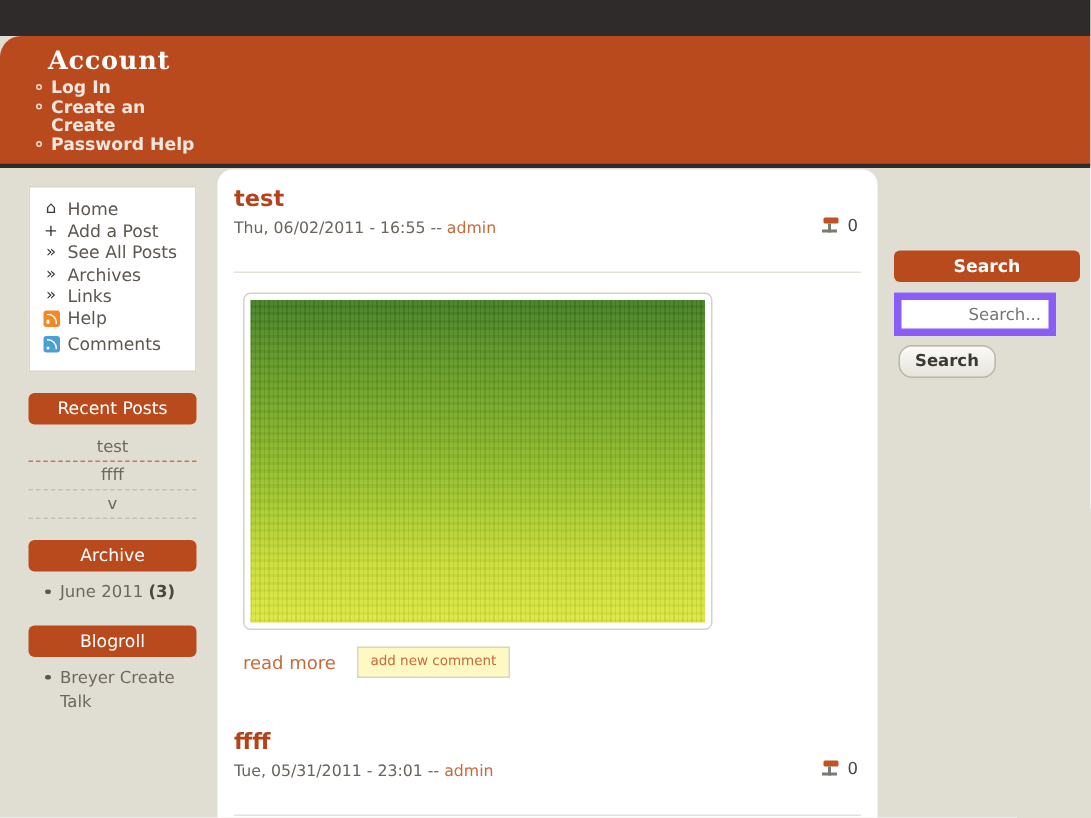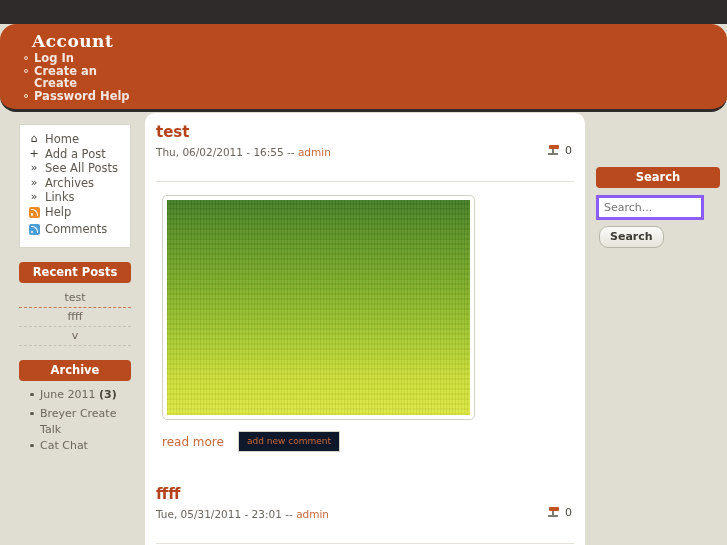--- a/index.html
+++ b/index.html
@@ -18,21 +18,20 @@
     position:absolute; left:0; top:0; width:727px; height:24px;
     background:#2e2b2a;
   }
 
   
   .header {
     position:absolute; left:0; top:24px; width:727px; height:88px;
     background:#b94a1e;
     border-top-left-radius:14px;
     border-bottom:3px solid #2e2b2a;
-    border-radius:16px;
   }
   .site-title {
     position:absolute; left:32px; top:7px;
     font-family:"DejaVu Serif", serif;
     font-weight:bold; font-size:17px; color:#ffffff;
     letter-spacing:0.5px;
   }
   .account-nav {
     position:absolute; left:20px; top:28px;
     margin:0; padding:0 0 0 14px;
@@ -88,21 +87,21 @@
     content:""; position:absolute; left:2px; bottom:2px;
     width:6px; height:6px; border:1.5px solid #fff;
     border-left:none; border-bottom:none;
     border-top-right-radius:0; border-radius:0 6px 0 0;
   }
 
   .block-title {
     margin:14px 14px 6px 19px;
     background:#b94a1e;
     border-radius:4px;
-    color:#ffffff; font-weight:bold; font-size:11.5px;
+    color:#ffffff; font-weight:normal; font-size:11.5px;
     text-align:center; padding:3px 0 4px 0;
     font-family:"DejaVu Sans", sans-serif;
   }
 
   .recent-list { margin:0 14px 0 19px; padding:0; list-style:none; }
   .recent-list li {
     text-align:center; font-size:11px; color:#6e675d;
     padding:2px 0 3px 0;
     border-bottom:1px dashed #c3c0b4;
   }
@@ -181,21 +180,21 @@
 
   .node-links {
     display:flex; align-items:center; gap:14px;
     margin:11px 0 0 6px;
   }
   .read-more {
     font-size:12px; color:#c8693a; text-decoration:none;
   }
   .add-comment {
     display:inline-block;
-    background:#0f172a;
+    background:#fef9c3;
     border:1px solid #d7d4c9;
     color:#c8693a;
     font-size:9px;
     padding:4px 8px 5px 8px;
   }
 
   .node2 { margin-top:27px; }
   .black-box {
     margin:12px 0 0 6px;
     width:419px; height:40px;
@@ -211,21 +210,22 @@
     background:#b94a1e; border-radius:4px;
     color:#ffffff; font-weight:bold; font-size:11.5px;
     text-align:center; padding:3px 0 4px 0;
   }
   .search-input {
     display:block; width:108px; margin:7px 0 0 0;
     font-family:"DejaVu Sans", sans-serif;
     font-size:11px; color:#8a857c;
     padding:3px 5px;
     background:#ffffff;
-    border:3px solid #8b5cf6;
+    border:5px solid #8b5cf6;
+    text-align:right;
   }
   .search-btn {
     margin:6px 0 0 3px;
     font-family:"DejaVu Sans", sans-serif;
     font-weight:bold; font-size:11px; color:#3d3a34;
     background:linear-gradient(180deg,#fbfbf9 0%, #e6e3da 100%);
     border:1px solid #b9b6ab;
     border-radius:9px;
     padding:3px 10px 4px 10px;
     cursor:pointer;
@@ -299,23 +299,23 @@
     </ul>
 
     <div class="block-title">Archive</div>
     <ul class="bullet-list">
       <li>
         <span>June 2011</span>
         <span class="count">(3)</span>
       </li>
     </ul>
 
+    <div class="block-title">Blogroll</div>
     <ul class="bullet-list">
       <li><span>Breyer Create Talk</span></li>
-      <li><span>Cat Chat</span></li>
     </ul>
 
   </div>
 
   <div class="content">
 
     <div class="node">
       <h2 class="node-title">test</h2>
       <div class="node-meta">
         <span>Thu, 06/02/2011 - 16:55 --</span>

